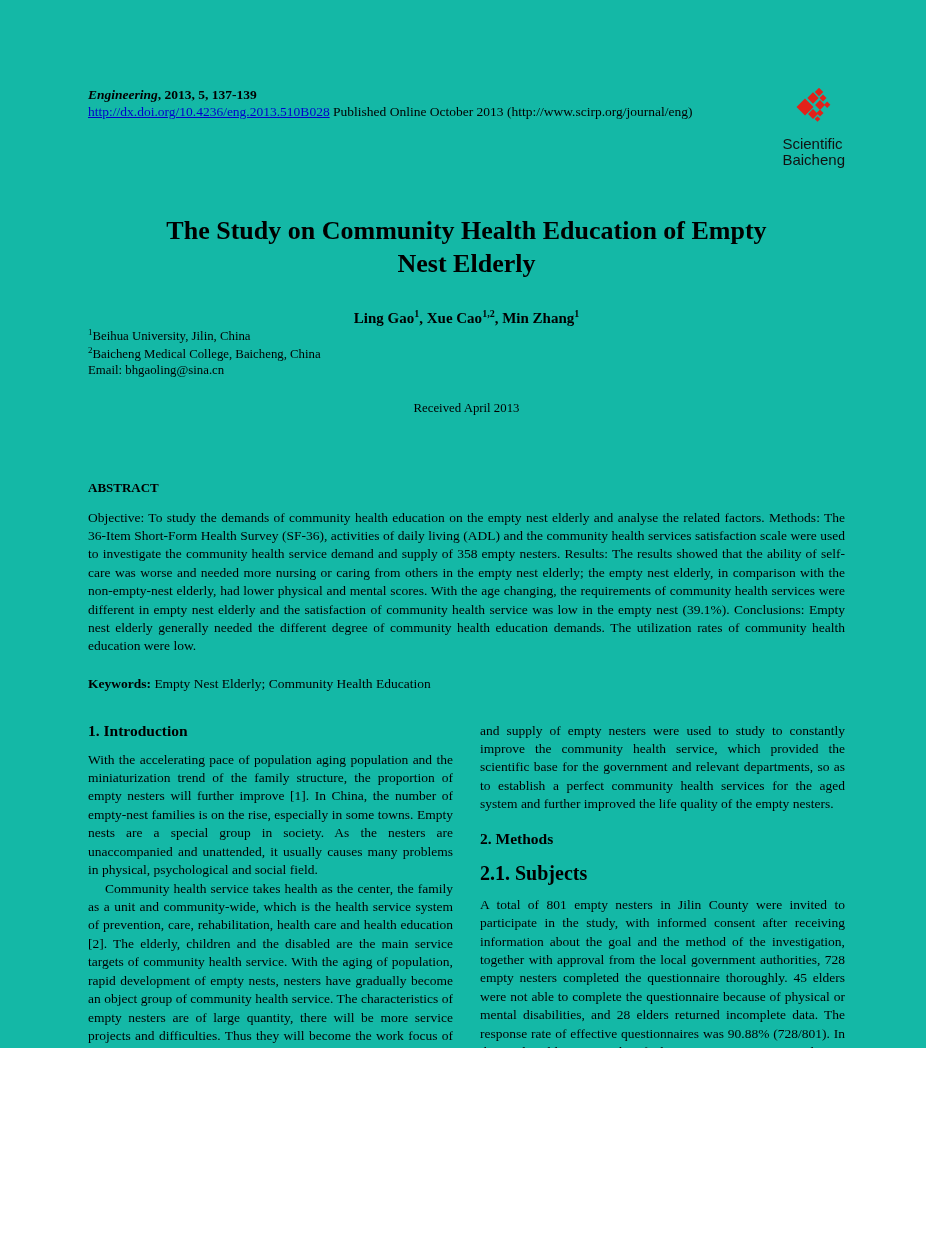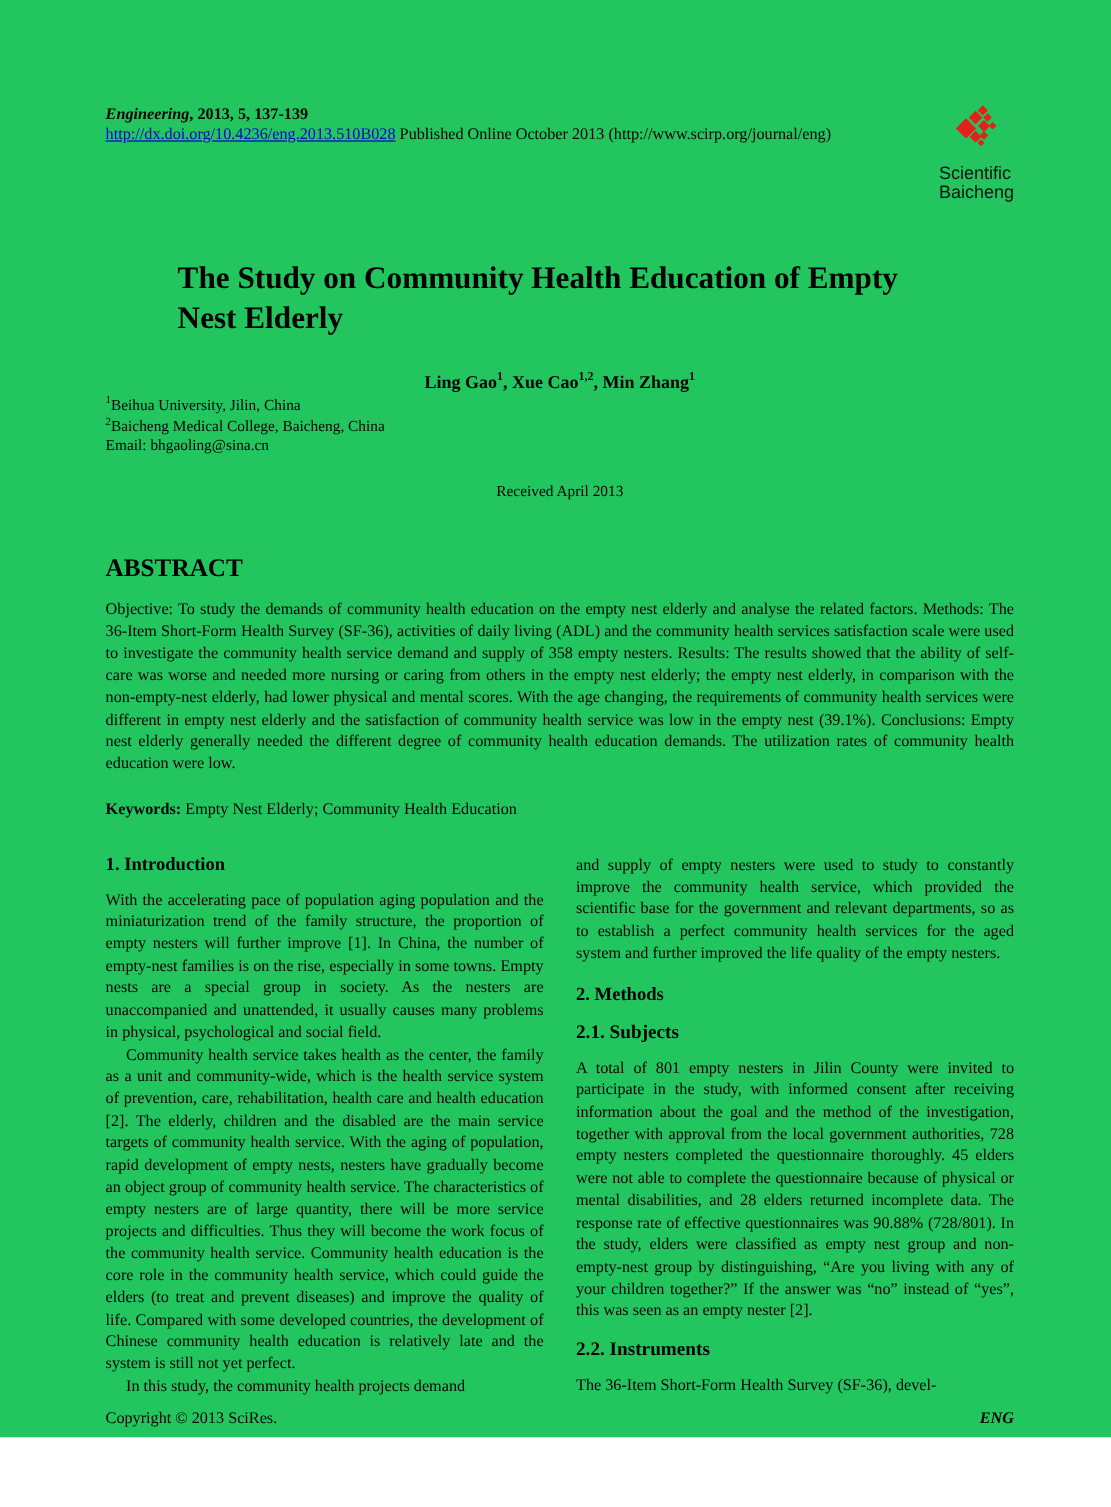--- a/index.html
+++ b/index.html
@@ -1,51 +1,51 @@
 <!DOCTYPE html>
 <html><head>
 <meta charset="utf-8">
 <style>
   html,body{margin:0;padding:0;background:#ffffff;}
   .page{
-    width:926px;height:1198px;position:relative;background:#22c55e;color:#000;
+    width:926px;height:1048px;position:relative;background:#14b8a6;color:#000;
     font-family:"Liberation Serif", serif;overflow:hidden;
   }
   .content{padding:86px 81px 0 88px;}
   
   .header-row{display:flex;justify-content:space-between;align-items:flex-start;}
   .jline{font-size:13.5px;line-height:1.35;}
   .jname{font-weight:bold;font-style:italic;}
   .jrest{font-weight:bold;}
   .doi a, a.doi{color:#0000cc;text-decoration:underline;}
   .doi{font-size:13.5px;}
   .pubrest{color:#000;}
   .logo{display:flex;align-items:center;gap:4px;margin-top:2px;flex-direction:column;}
   .logo-text{font-family:"Liberation Sans", sans-serif;font-size:15px;line-height:1.05;color:#111;}
   
   .title{
-    text-align:left;font-weight:bold;font-size:26px;line-height:1.3;
+    text-align:center;font-weight:bold;font-size:26px;line-height:1.3;
     margin:46px 60px 0 60px;
   }
   .authors{ text-align:center;font-weight:bold;font-size:15px;margin-top:27px;}
   .authors sup{font-size:10px;}
   .affil{ text-align:left;font-size:12.8px;line-height:1.28;margin-top:0;}
   .affil sup{font-size:9px;}
   .received{text-align:center;font-size:12.8px;margin-top:22px;}
   
-  .h-abstract{font-weight:bold;font-size:21px;margin-top:44px;}
+  .h-abstract{font-weight:bold;font-size:13px;margin-top:64px;}
   .abstract-p{margin-top:13px;font-size:13.5px;line-height:1.36;text-align:justify;}
   .abstract-p b{font-weight:normal;}
   .keywords{margin-top:20px;font-size:13.5px;}
   
   .columns{display:flex;gap:27px;margin-top:30px;}
   .col{width:365px;}
   .h2{font-weight:bold;font-size:15.5px;margin:0 0 11px 0;}
   .h2.mid{margin-top:16px;}
-  .h3{font-weight:bold;font-size:16px;margin:14px 0 11px 0;}
+  .h3{font-weight:bold;font-size:20px;margin:14px 0 11px 0;}
   .bp{font-size:13.5px;line-height:1.365;text-align:justify;margin:0;}
   .bp.indent{text-indent:17px;}
   
   .footer{
     position:absolute;left:88px;right:81px;top:1174px;
     display:flex;justify-content:space-between;font-size:13.5px;
   }
   .eng{font-weight:bold;font-style:italic;}
 </style>
 </head>

